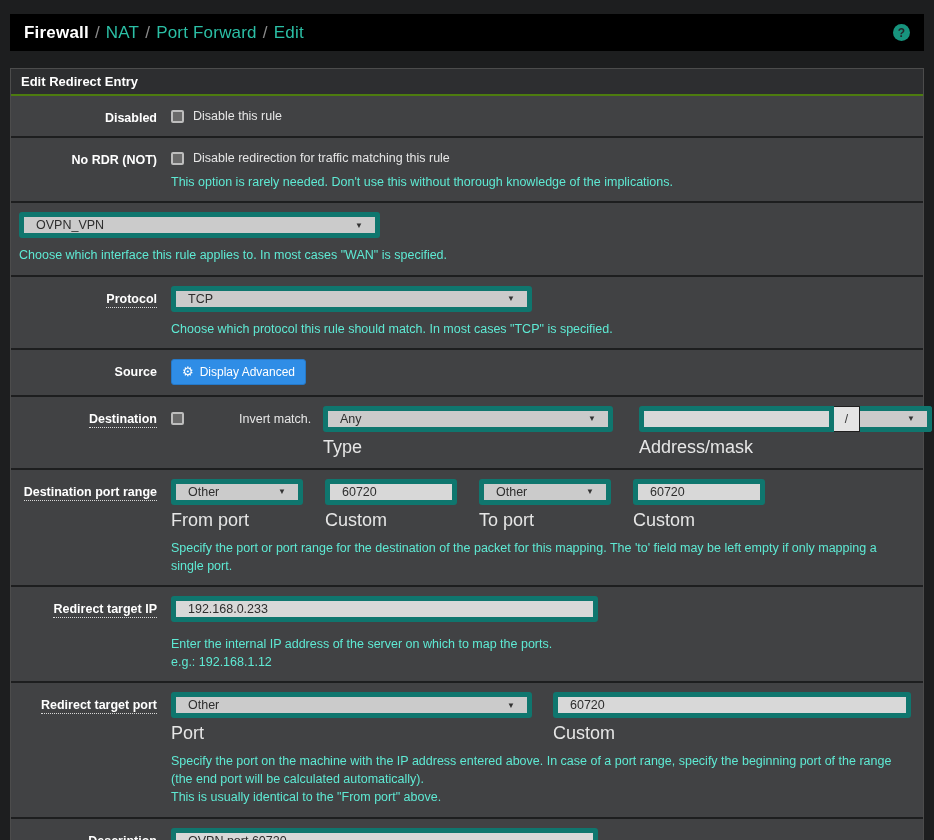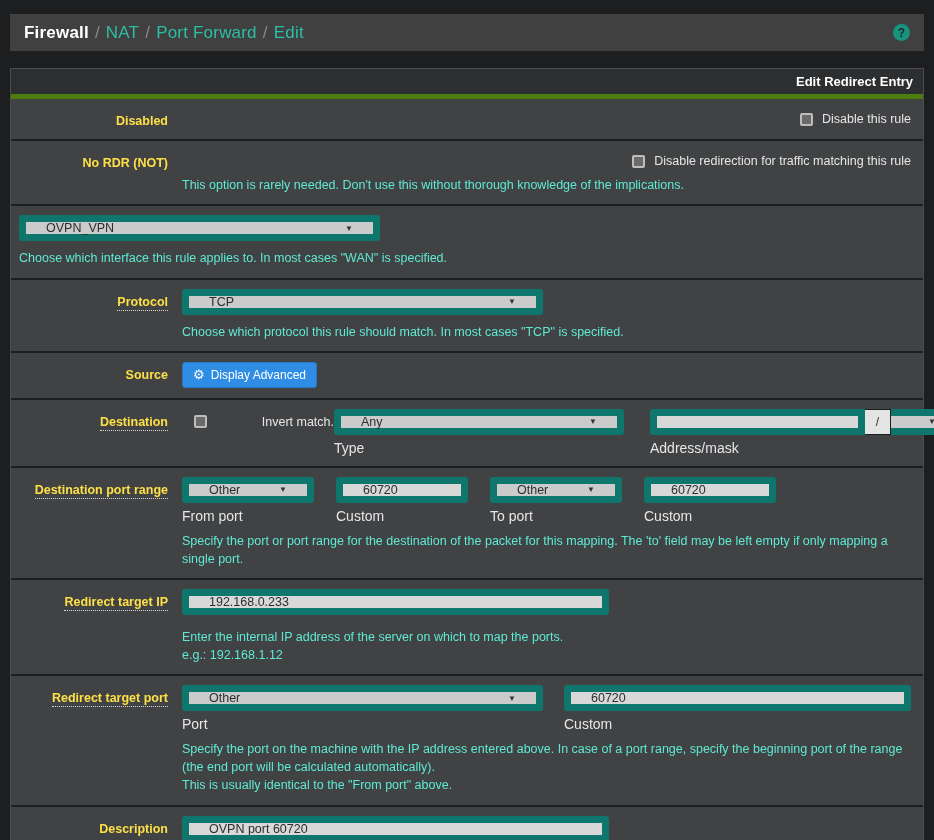--- a/index.html
+++ b/index.html
@@ -6,21 +6,21 @@
   html,body { width: 934px; }
   body {
     background: #1d1e1f;
     font-family: "Liberation Sans", sans-serif;
     color: #e8e8e8;
   }
   .wrap { padding: 14px 10px 10px 10px; }
 
   
   .breadcrumb-bar {
-    background: #404040;
+    background: #000000;
     height: 37px;
     display: flex;
     align-items: center;
     justify-content: space-between;
     padding: 0 14px;
   }
   .crumbs { font-size: 17px; letter-spacing: 0.2px; }
   .crumb-current { color: #ffffff; font-weight: bold; }
   .crumb-link { color: #2bbfa5; text-decoration: none; cursor: pointer; }
   .crumb-sep { color: #8a8a8a; padding: 0 6px; }
@@ -33,70 +33,68 @@
   }
 
   
   .panel { margin-top: 17px; border: 1px solid #4c4c4c; background: #414244; }
   .panel-heading {
     background: #2d2e30;
     color: #ffffff;
     font-size: 13px;
     font-weight: bold;
     padding: 5px 10px;
-    border-bottom: 5px solid #4d7c0f;
-    text-align: right;
+    border-bottom: 2px solid #4d7c0f;
   }
 
   .form-row {
     display: flex;
     background: #414244;
     padding: 9px 12px 10px 8px;
     border-bottom: 2px solid #1d1e1f;
   }
   .form-row:last-child { border-bottom: none; }
   .row-label {
     width: 152px; min-width: 152px;
     text-align: right;
     padding-right: 14px;
     padding-top: 5px;
     font-size: 12.5px;
     font-weight: bold;
-    color: #fde047;
+    color: #ffffff;
     line-height: 1.3;
-    margin-left: 11px;
   }
   .row-label .u { border-bottom: 1px dotted #d8d8d8; padding-bottom: 1px; }
   .row-content { flex: 1; font-size: 12.5px; color: #e6e6e6; }
 
   
   .txt, .sel {
     height: 26px;
     background: #d8d8d8;
-    border: 7px solid #0f766e;
+    border: 5px solid #0f766e;
     border-radius: 3px;
     color: #2e2e2e;
     font-size: 12.5px;
     font-family: "Liberation Sans", sans-serif;
-    padding: 0 20px;
+    padding: 0 12px;
   }
   .txt { width: 427px; }
   .sel {
     background: #cbcbcb;
     display: inline-flex;
     align-items: center;
     justify-content: space-between;
     cursor: pointer;
     width: 361px;
   }
   .sel .caret { font-size: 8px; color: #333; margin-left: 6px; }
-  .sub-label { margin-top: 5px; font-size: 14px; color: #e6e6e6; }
+  .sub-label { margin-top: 5px; font-size: 18px; color: #e6e6e6; }
   .help { margin-top: 8px; font-size: 12.5px; color: #5eead4; line-height: 1.45; }
 
-  .check-line { display: flex; align-items: center; padding-top: 4px; justify-content: flex-end; }
+  .check-line { display: flex; align-items: center; padding-top: 4px; }
   .checkbox {
     width: 13px; height: 13px;
     background: #6a6a6a;
     border: 2px solid #bdbdbd;
     border-radius: 2px;
     margin-right: 9px;
     cursor: pointer;
     flex: none;
   }
   .check-label { font-size: 12.5px; color: #e6e6e6; }

